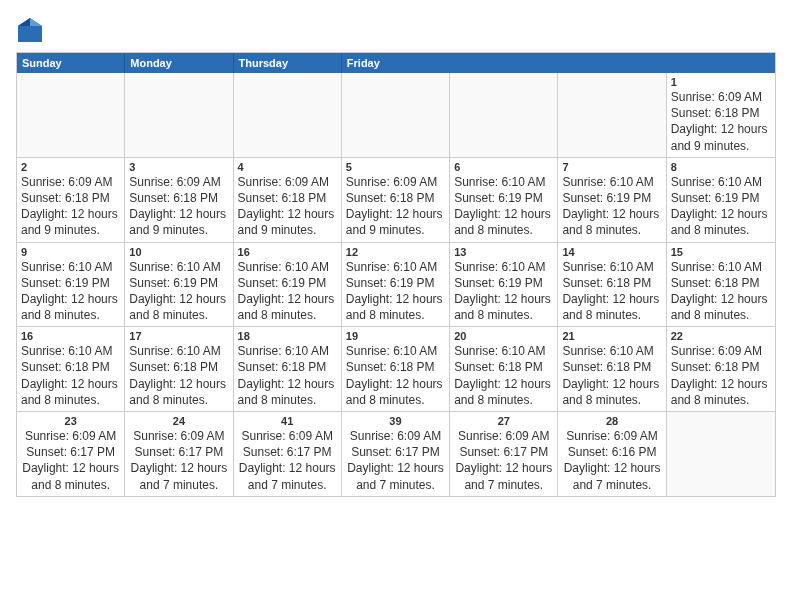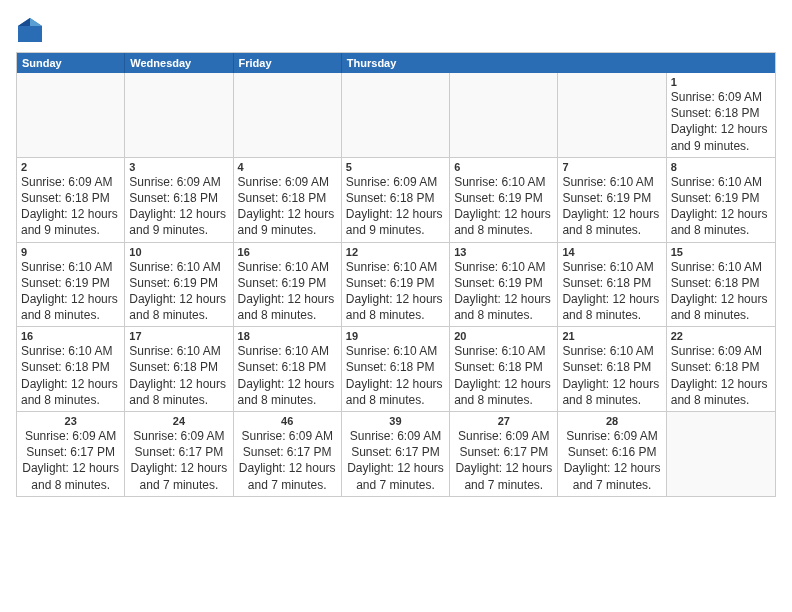--- a/index.html
+++ b/index.html
@@ -121,23 +121,23 @@
     </div>
     <div class="title-block">
       <div class="month-title"></div>
       <div class="location"></div>
     </div>
   </div>
 
   <div class="calendar">
     <div class="cal-header" id="cal-header">
         <div class="cal-header-cell">Sunday</div>
-        <div class="cal-header-cell">Wednesday</div>
+        <div class="cal-header-cell">Monday</div>
+        <div class="cal-header-cell">Thursday</div>
         <div class="cal-header-cell">Friday</div>
-        <div class="cal-header-cell">Thursday</div>
       </div>
     <div class="cal-body" id="cal-body">
         <div class="cal-row">
           <div class="cal-cell empty"></div>
           <div class="cal-cell empty"></div>
           <div class="cal-cell empty"></div>
           <div class="cal-cell empty"></div>
           <div class="cal-cell empty"></div>
           <div class="cal-cell empty"></div>
           <div class="cal-cell">
@@ -310,21 +310,21 @@
 and 8 minutes.</div>
           </div>
           <div class="cal-cell">
             <span class="day-num">24</span>
             <div class="day-info" style="white-space: pre-line;">Sunrise: 6:09 AM
 Sunset: 6:17 PM
 Daylight: 12 hours
 and 7 minutes.</div>
           </div>
           <div class="cal-cell">
-            <span class="day-num">46</span>
+            <span class="day-num">41</span>
             <div class="day-info" style="white-space: pre-line;">Sunrise: 6:09 AM
 Sunset: 6:17 PM
 Daylight: 12 hours
 and 7 minutes.</div>
           </div>
           <div class="cal-cell">
             <span class="day-num">39</span>
             <div class="day-info" style="white-space: pre-line;">Sunrise: 6:09 AM
 Sunset: 6:17 PM
 Daylight: 12 hours

